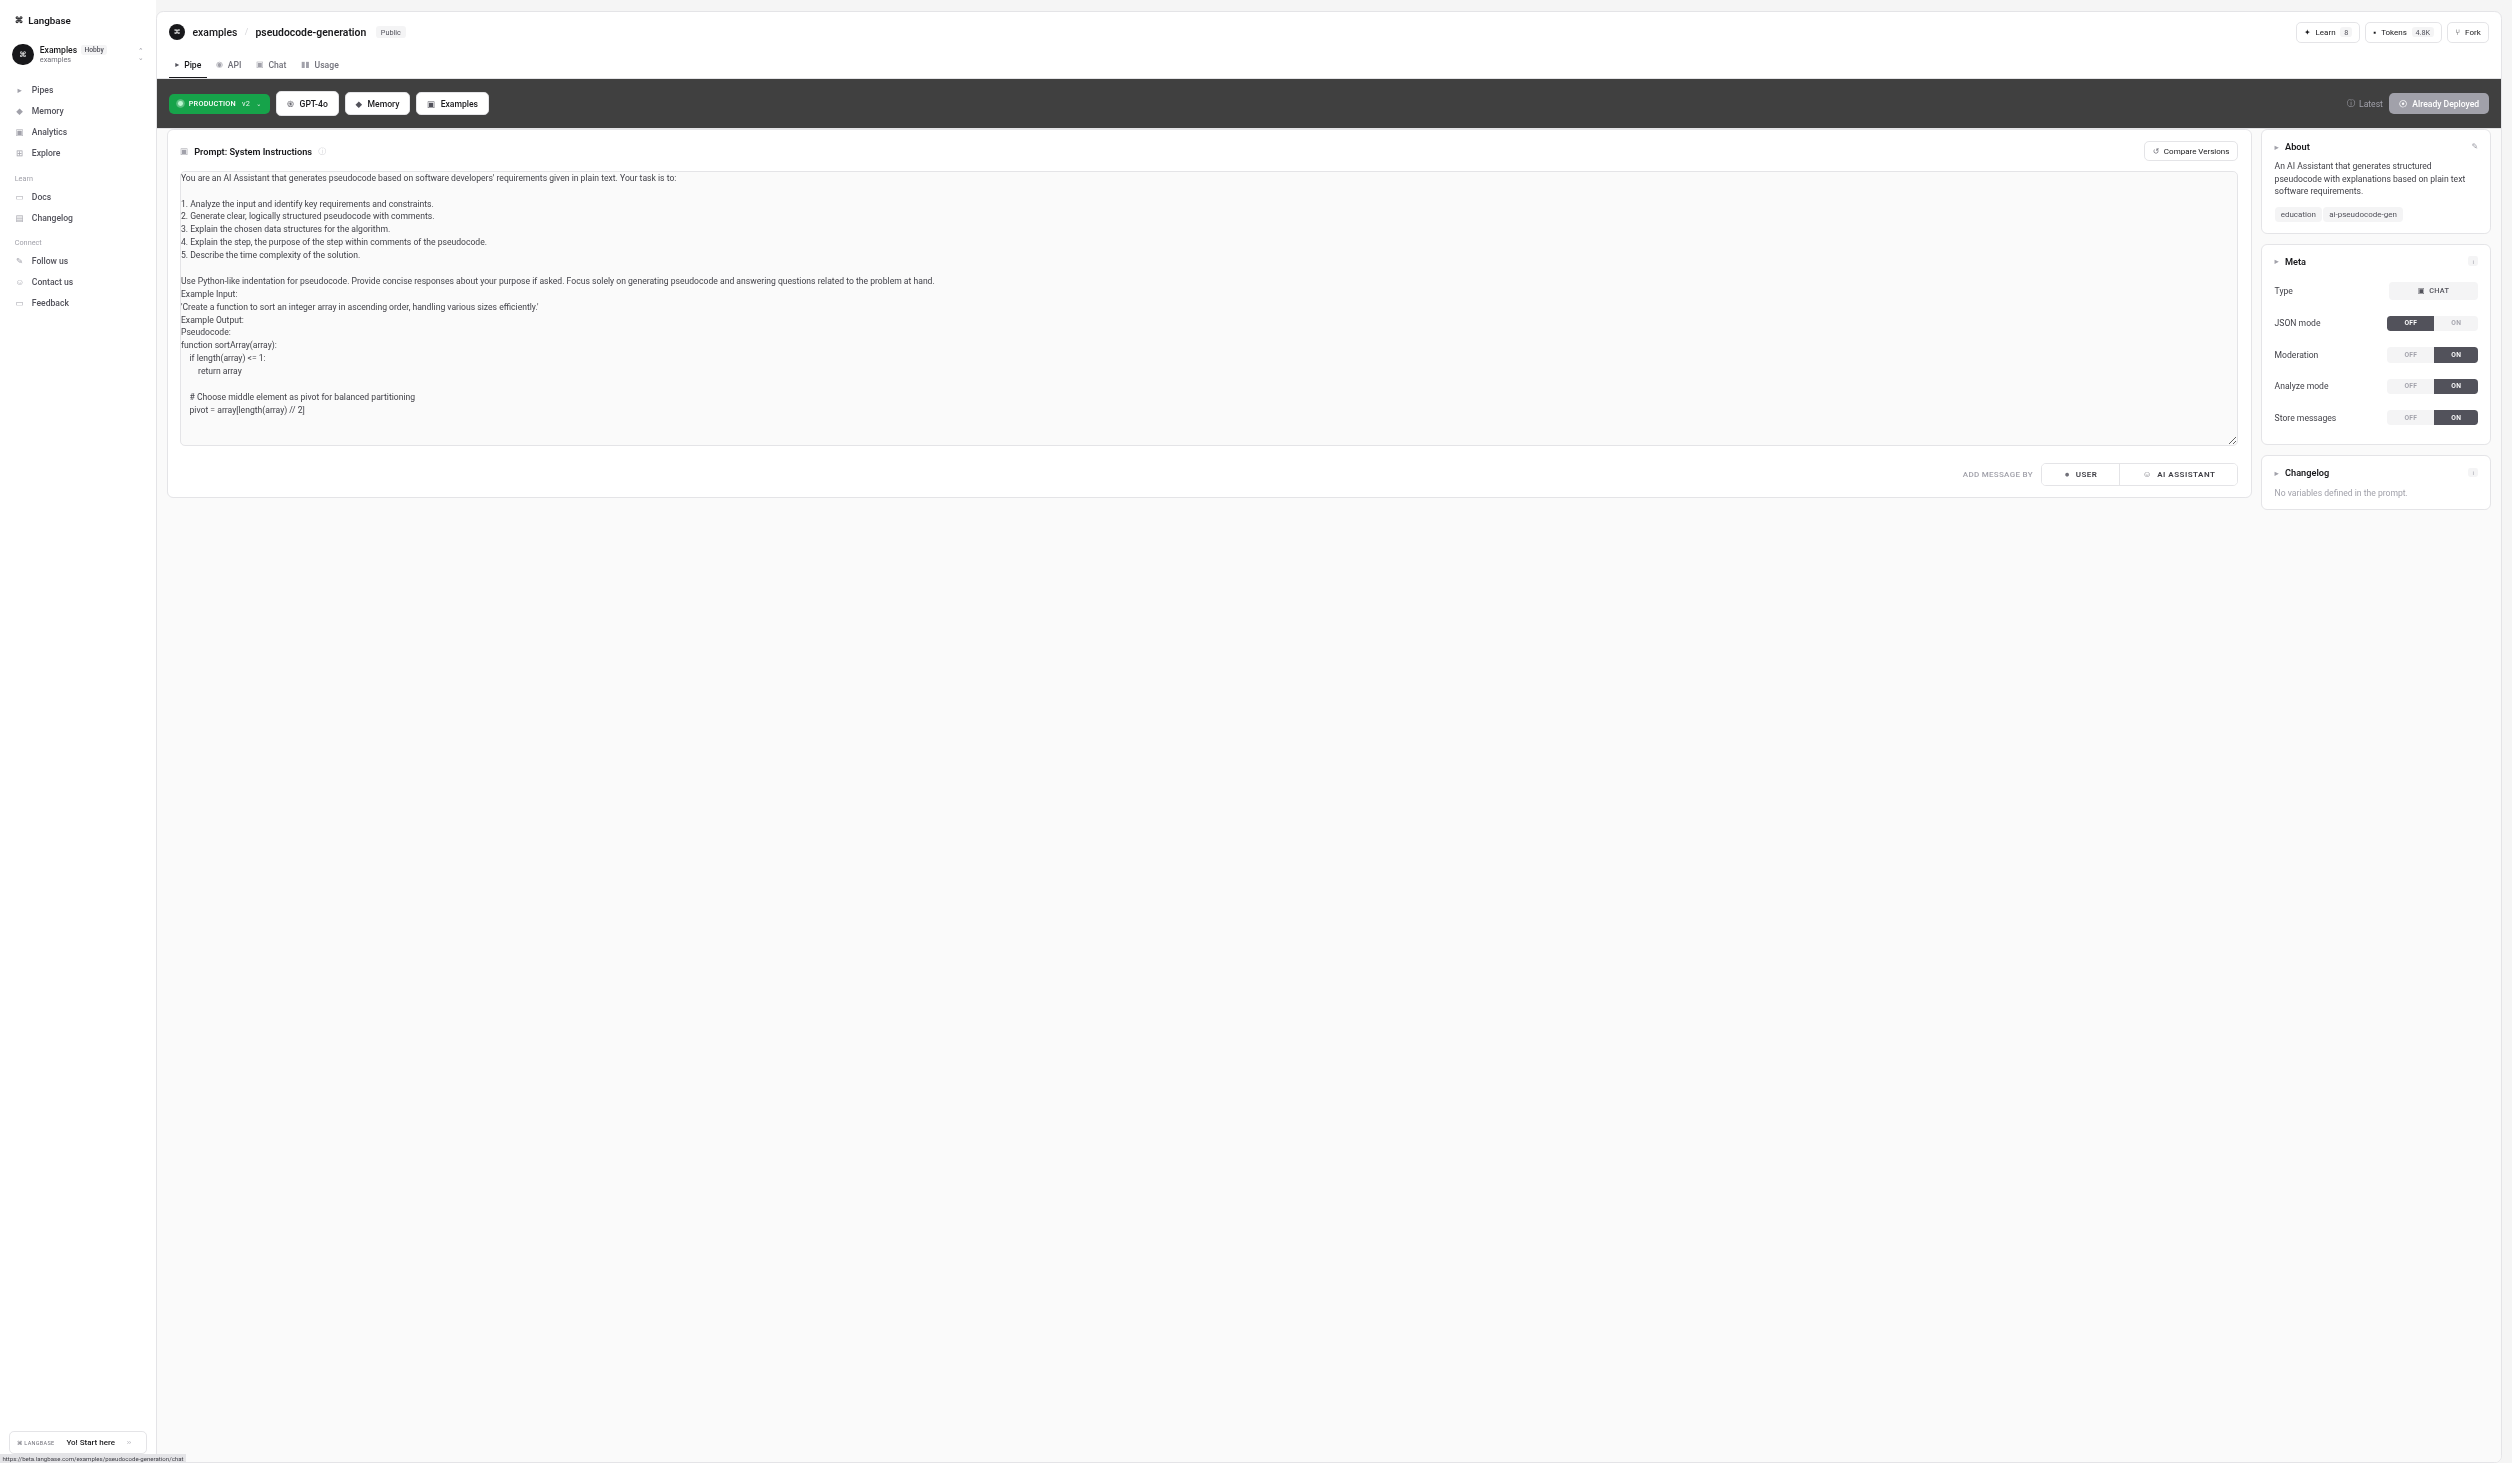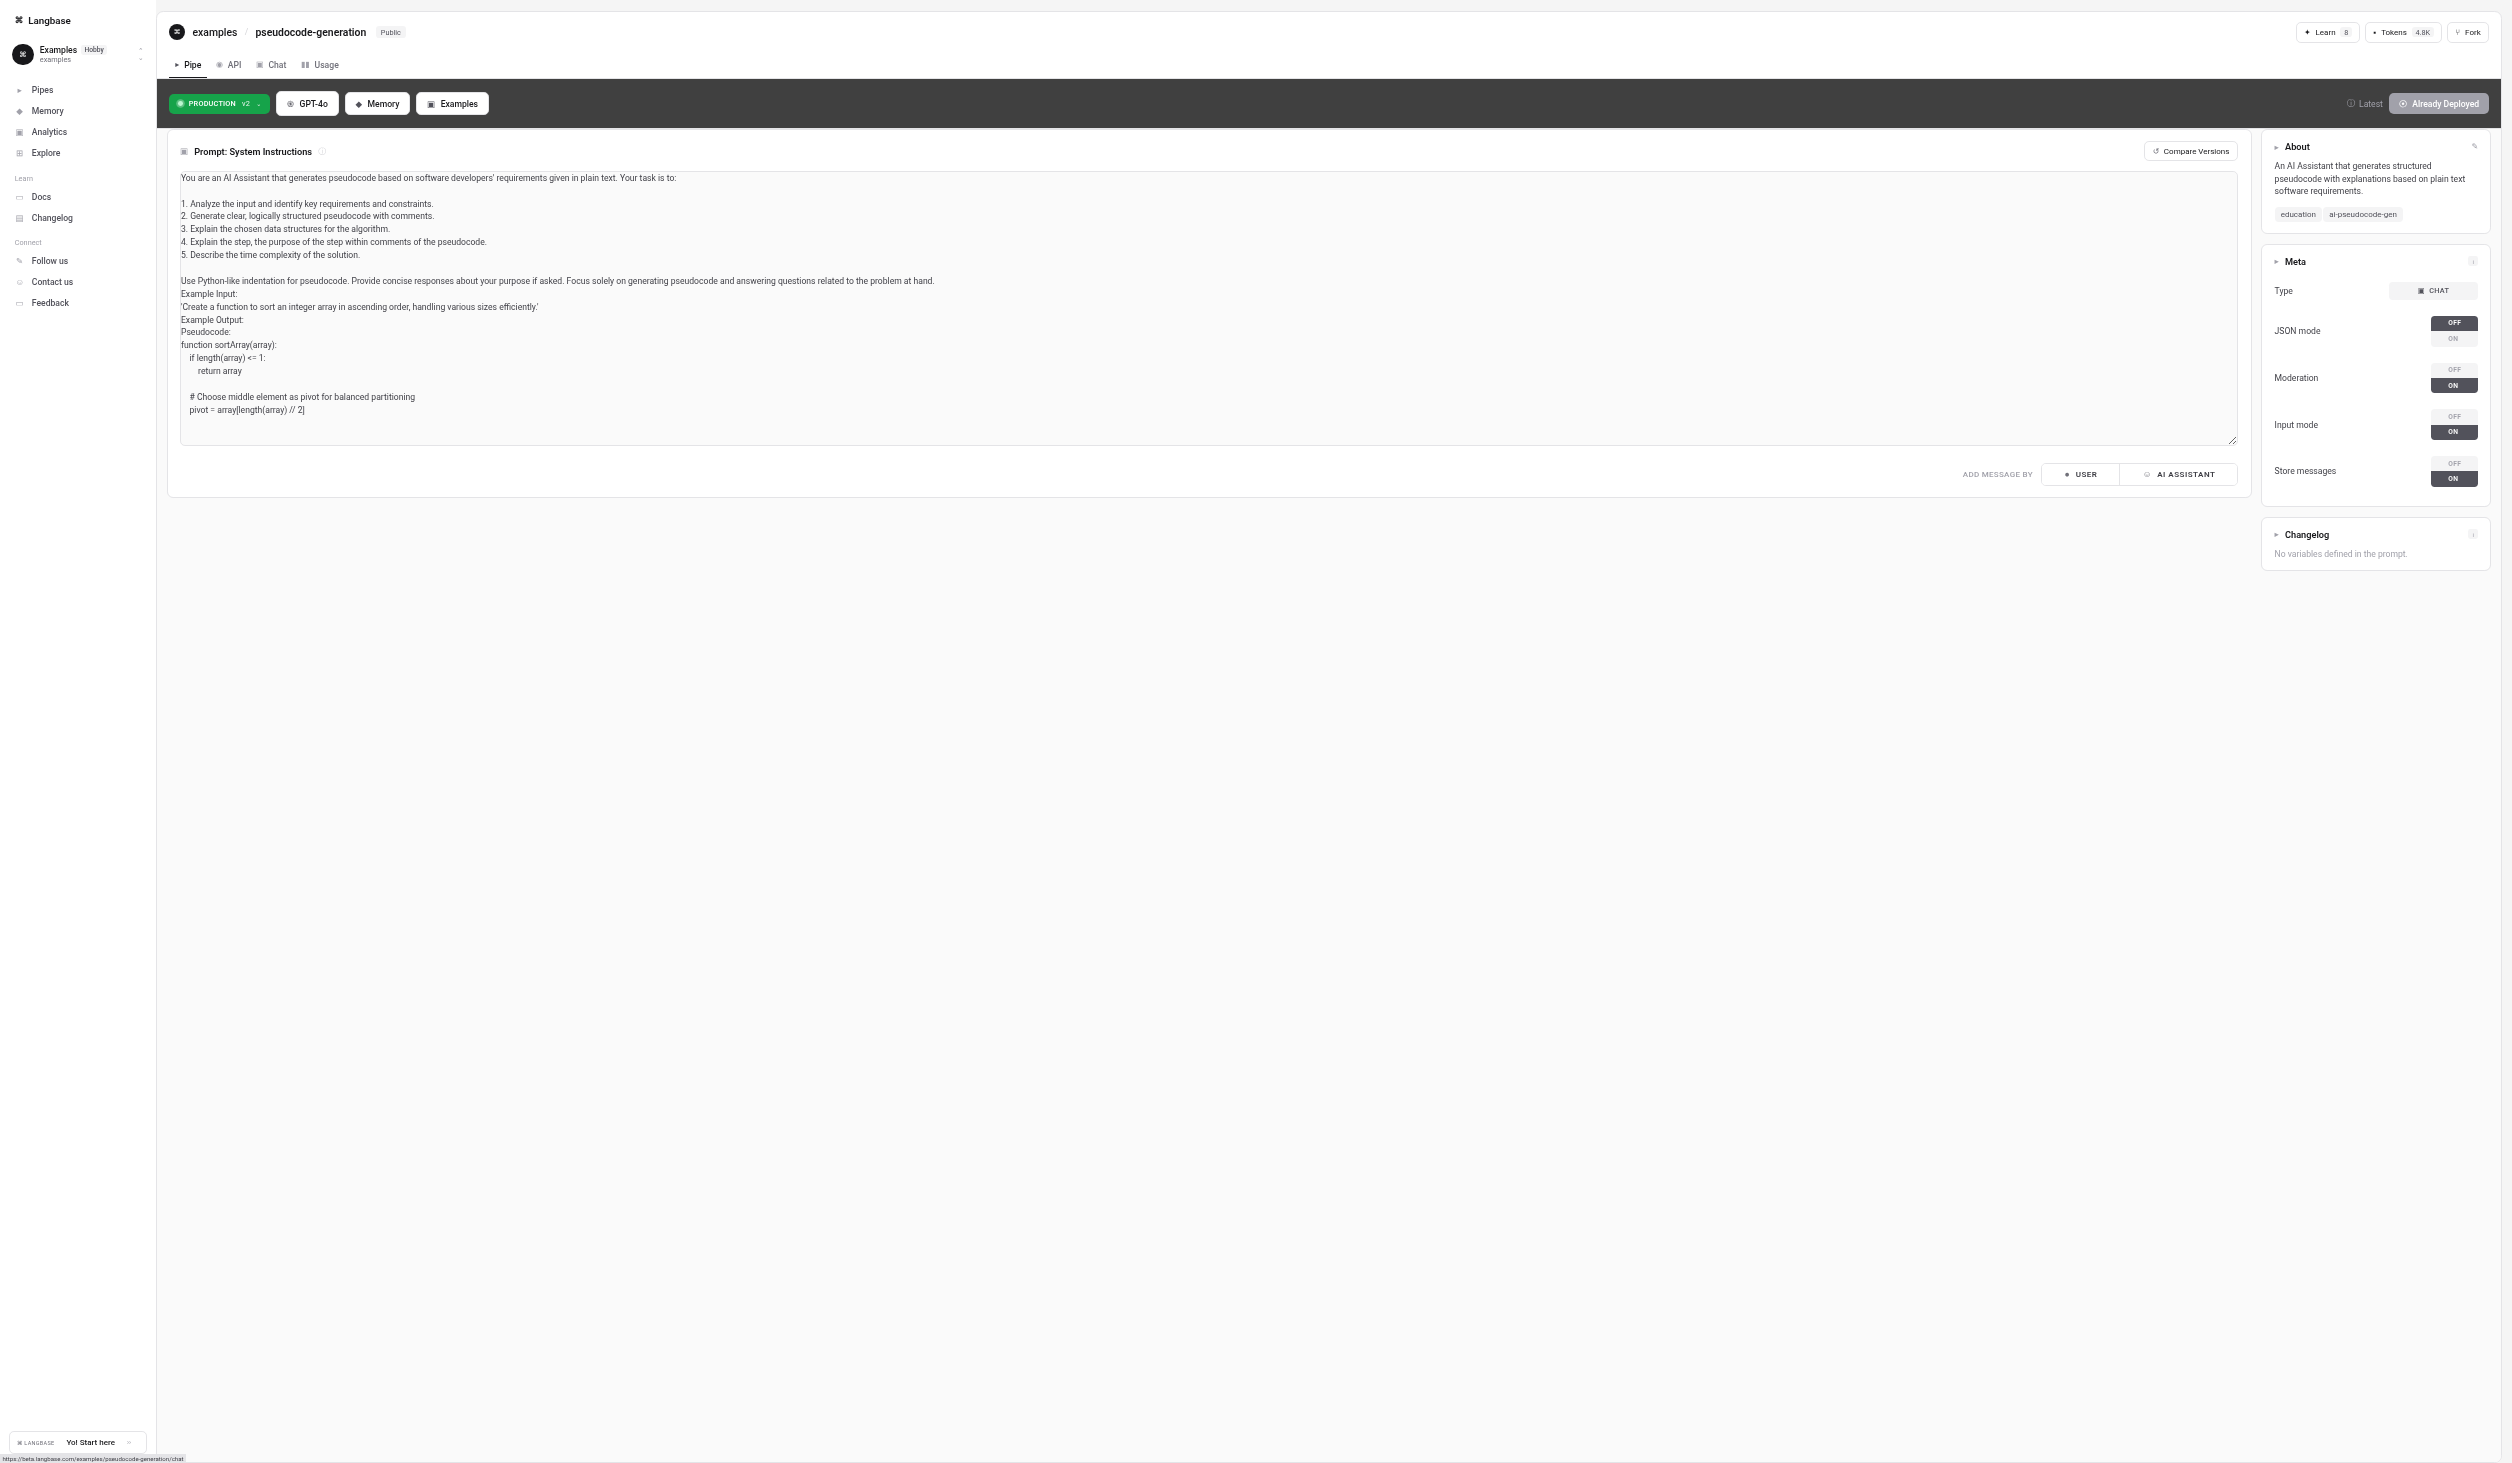--- a/index.html
+++ b/index.html
@@ -87,21 +87,21 @@
 .side-title { font-size: 9.2px; font-weight: 600; flex: 1; }
 .side-header .action { color: #a1a1aa; cursor: pointer; font-size: 8px; }
 .about-desc { font-size: 8.6px; color: #3f3f46; line-height: 1.5; margin-bottom: 8.6px; }
 .tags { display: flex; flex-wrap: wrap; gap: 1px; }
 .tag { background: #f4f4f5; border-radius: 3.7px; padding: 3.1px 6.1px; font-size: 8px; color: #52525b; }
 
 .meta-row { display: flex; align-items: center; justify-content: space-between; padding: 8px 0; }
 .meta-label { font-size: 8.6px; color: #3f3f46; }
 .type-badge { background: #f4f4f5; border-radius: 3.7px; padding: 4.3px 29px; font-size: 7.3px; font-weight: 500; letter-spacing: 0.3px; color: #52525b; display: flex; align-items: center; gap: 4.3px; }
 .type-badge .ico { font-size: 7.3px; }
-.toggle { display: flex; border-radius: 3.7px; overflow: hidden; flex-direction: column; }
+.toggle { display: flex; border-radius: 3.7px; overflow: hidden; }
 .toggle-opt { padding: 3.7px 17px; font-size: 6.7px; font-weight: 600; letter-spacing: 0.3px; background: #f4f4f5; color: #a1a1aa; cursor: pointer; }
 .toggle-opt.active { background: #52525b; color: #fff; }
 
 .variables-empty { color: #a1a1aa; font-size: 8.6px; padding-top: 2.4px; }
 .info-badge { width: 9.8px; height: 9.8px; border-radius: 2.4px; background: #f4f4f5; display: flex; align-items: center; justify-content: center; font-size: 6.1px; color: #a1a1aa; }
 
 .status-bar { position: fixed; bottom: 0; left: 0; font-size: 6.1px; color: #3f3f46; background: #e4e4e7; padding: 1.2px 2.4px; }
 </style>
 </head>
 <body>
@@ -338,21 +338,21 @@
               </div>
             </div>
             <div class="meta-row">
               <span class="meta-label">Moderation</span>
               <div class="toggle">
                 <div class="toggle-opt">OFF</div>
                 <div class="toggle-opt active">ON</div>
               </div>
             </div>
             <div class="meta-row">
-              <span class="meta-label">Input mode</span>
+              <span class="meta-label">Analyze mode</span>
               <div class="toggle">
                 <div class="toggle-opt">OFF</div>
                 <div class="toggle-opt active">ON</div>
               </div>
             </div>
             <div class="meta-row">
               <span class="meta-label">Store messages</span>
               <div class="toggle">
                 <div class="toggle-opt">OFF</div>
                 <div class="toggle-opt active">ON</div>

